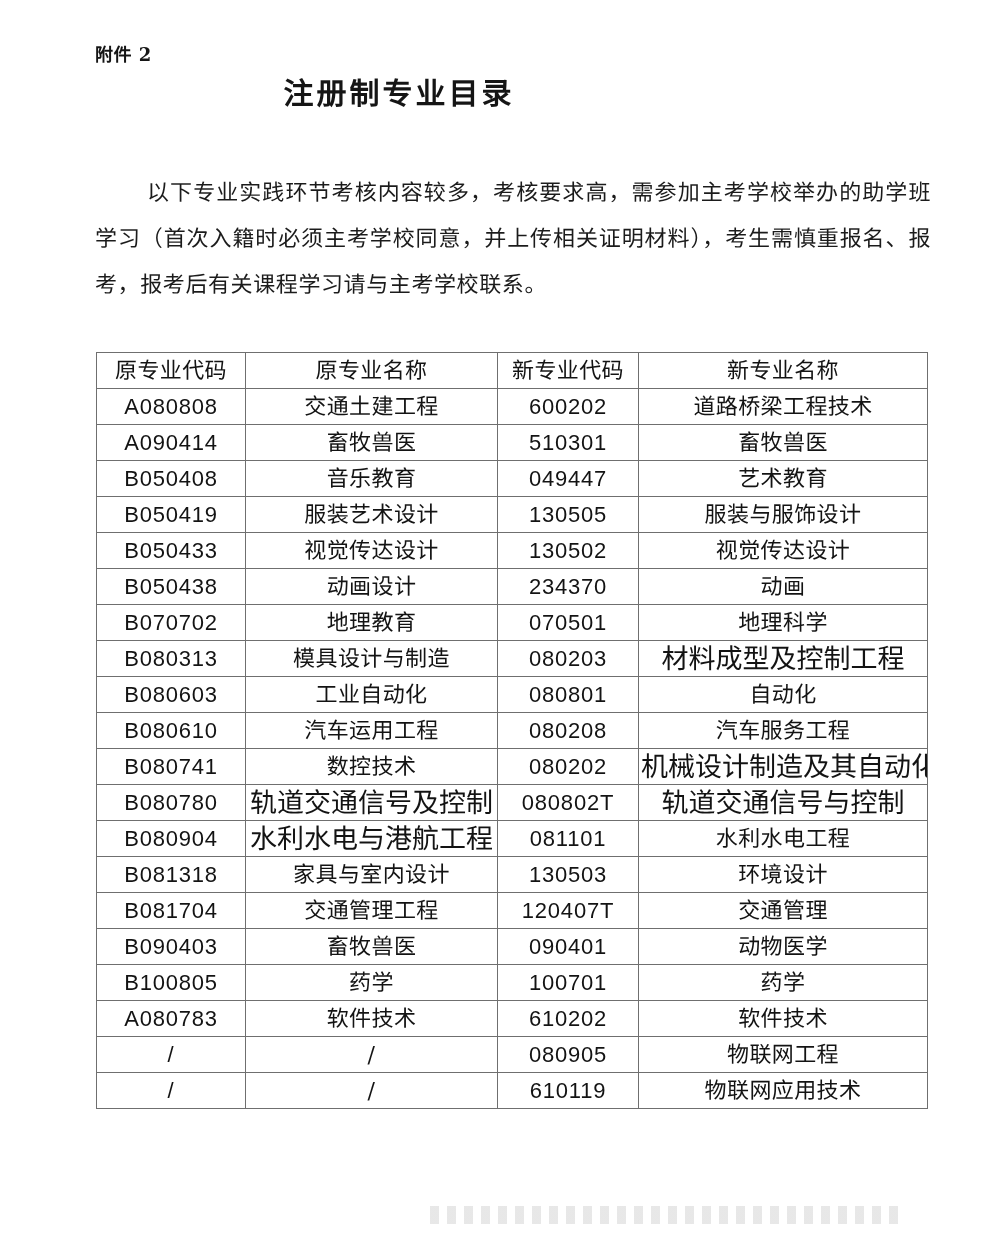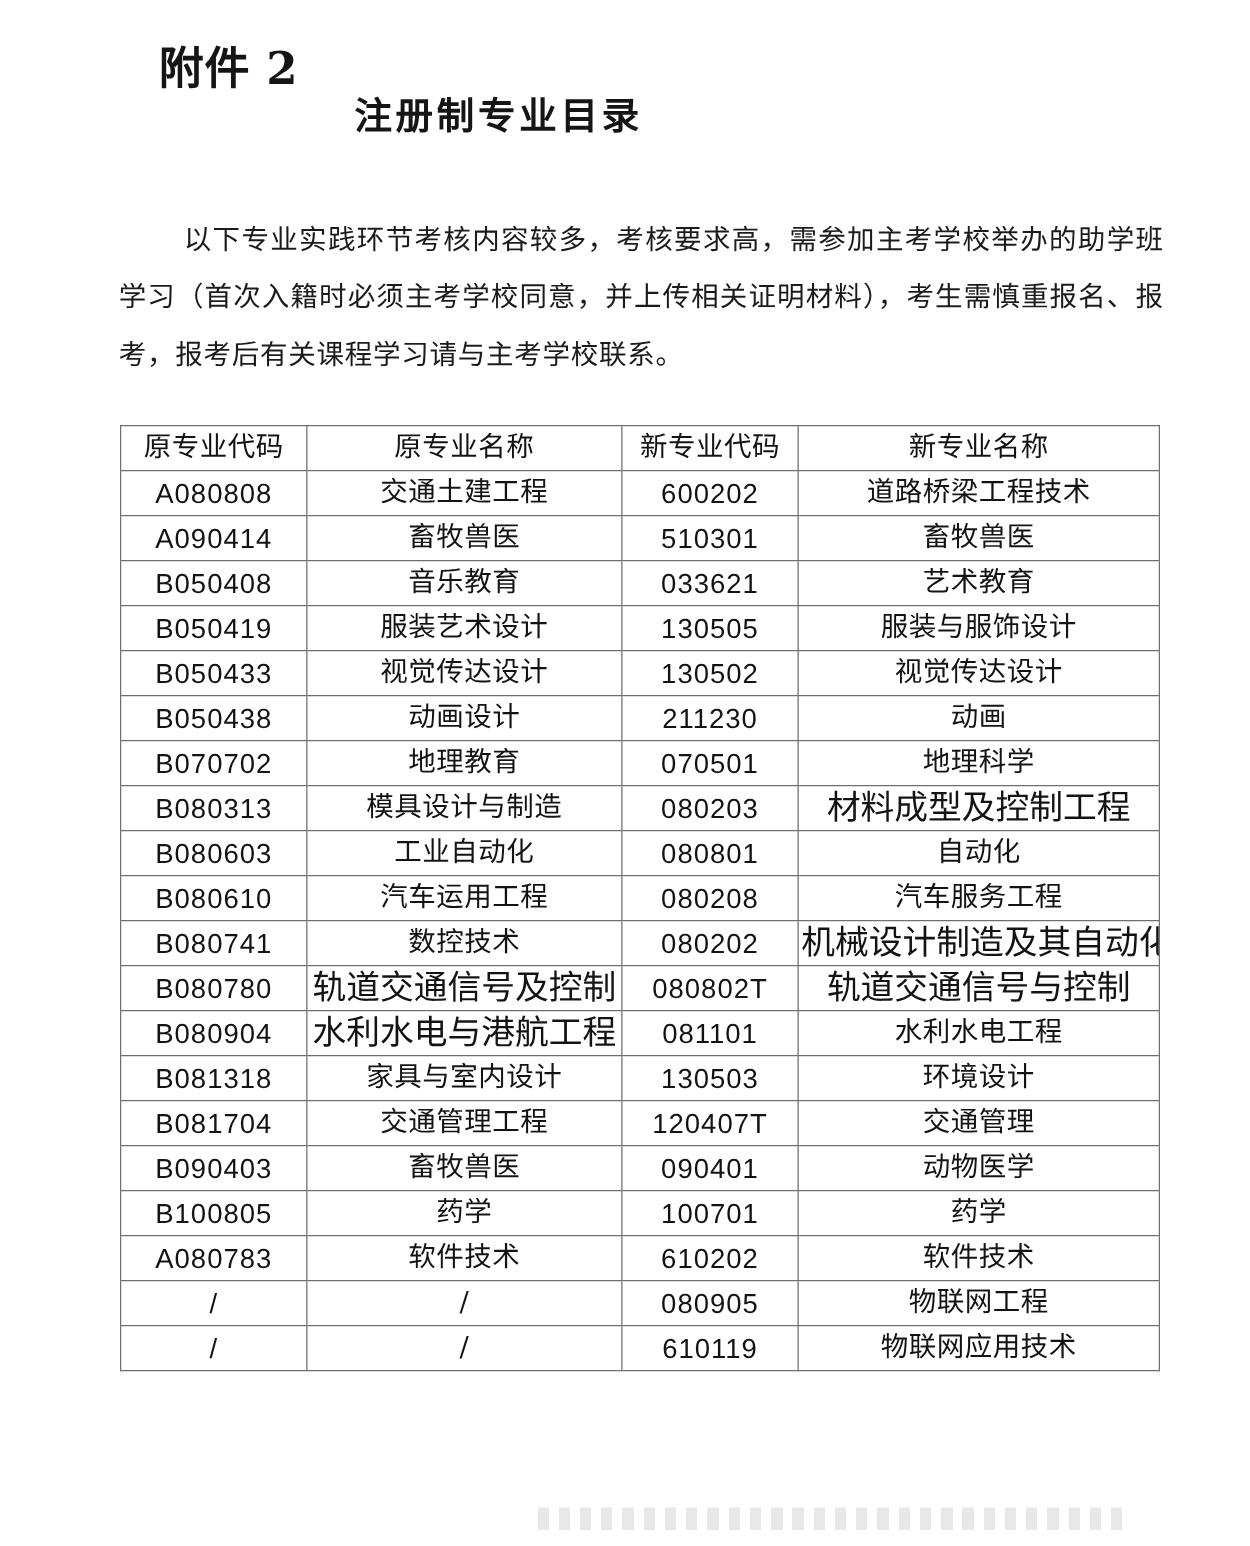--- a/index.html
+++ b/index.html
@@ -23,26 +23,25 @@
     left: 0; top: 0;
     width: 1000px;
     height: 1237px;
   }
 
   
   .attach-label {
     position: absolute;
     left: 95px;
     top: 38px;
-    font-size: 36px;
+    font-size: 18px;
     line-height: 34px;
     font-weight: 600;
     letter-spacing: 0.5px;
     white-space: nowrap;
-    margin-left: 32px;
   }
 
   
   .doc-title {
     position: absolute;
     left: 0;
     top: 74px;
     width: 798px;
     text-align: center;
     font-size: 30px;
@@ -64,21 +63,21 @@
     text-align-last: left;
     letter-spacing: 0.6px;
     text-indent: 52px;
     color: #1b1b1b;
   }
 
   
   .table-wrap {
     position: absolute;
     left: 96px;
-    top: 340px;
+    top: 352px;
     width: 831px;
   }
   table.catalog {
     border-collapse: collapse;
     width: 831px;
     table-layout: fixed;
   }
   table.catalog col.c-oldcode { width: 149px; }
   table.catalog col.c-oldname { width: 252px; }
   table.catalog col.c-newcode { width: 141px; }
@@ -166,39 +165,39 @@
           </tr>
           <tr>
             <td class="code">A090414</td>
             <td>畜牧兽医</td>
             <td class="code">510301</td>
             <td>畜牧兽医</td>
           </tr>
           <tr>
             <td class="code">B050408</td>
             <td>音乐教育</td>
-            <td class="code">033621</td>
+            <td class="code">049447</td>
             <td>艺术教育</td>
           </tr>
           <tr>
             <td class="code">B050419</td>
             <td>服装艺术设计</td>
             <td class="code">130505</td>
             <td>服装与服饰设计</td>
           </tr>
           <tr>
             <td class="code">B050433</td>
             <td>视觉传达设计</td>
             <td class="code">130502</td>
             <td>视觉传达设计</td>
           </tr>
           <tr>
             <td class="code">B050438</td>
             <td>动画设计</td>
-            <td class="code">211230</td>
+            <td class="code">234370</td>
             <td>动画</td>
           </tr>
           <tr>
             <td class="code">B070702</td>
             <td>地理教育</td>
             <td class="code">070501</td>
             <td>地理科学</td>
           </tr>
           <tr>
             <td class="code">B080313</td>

